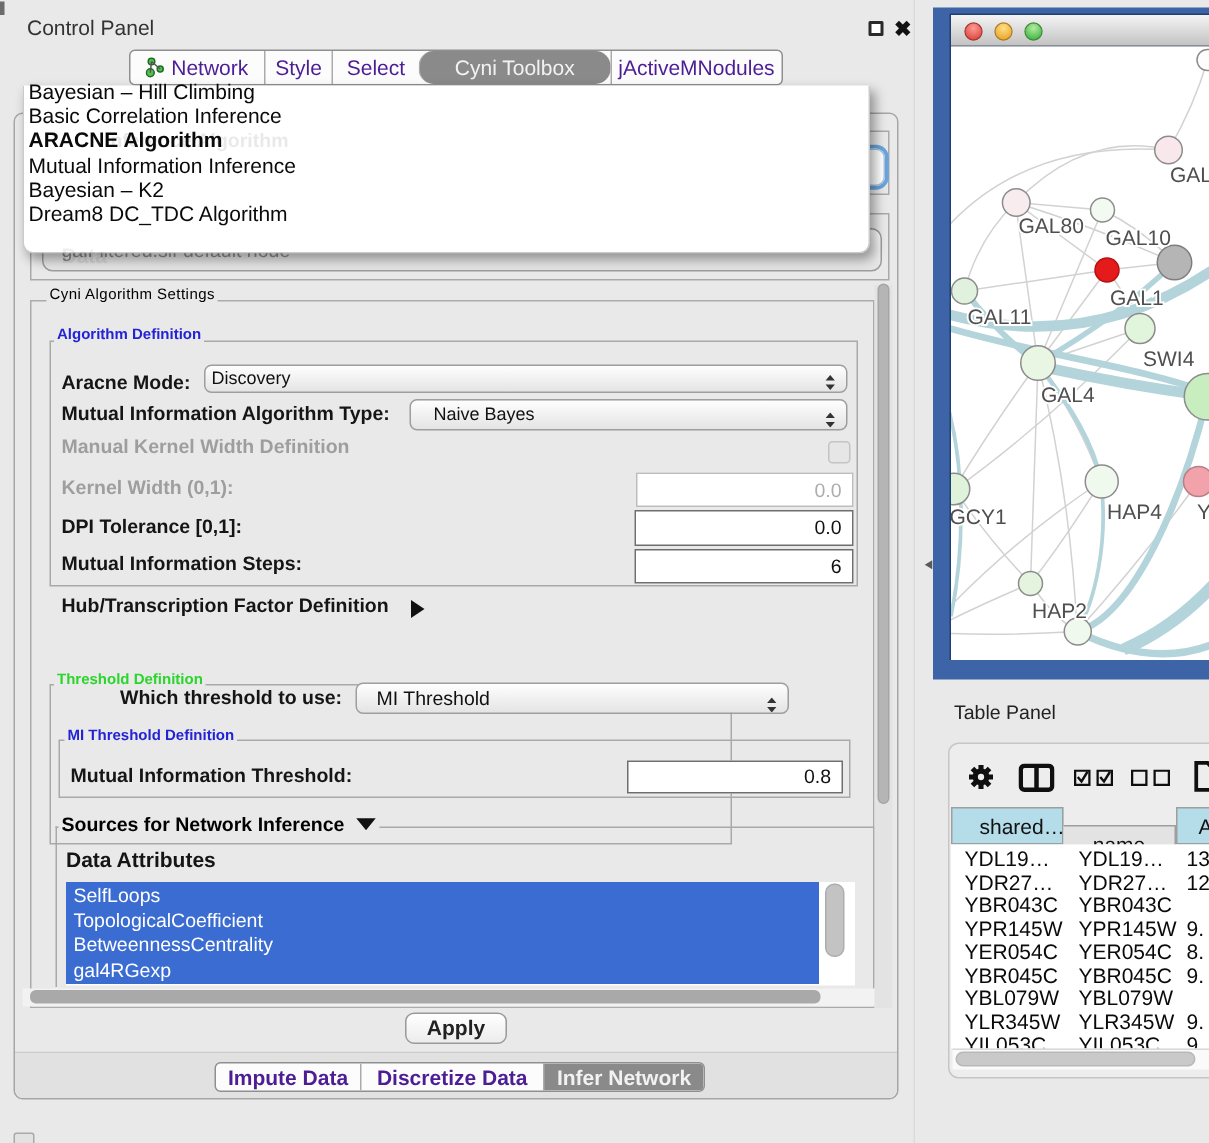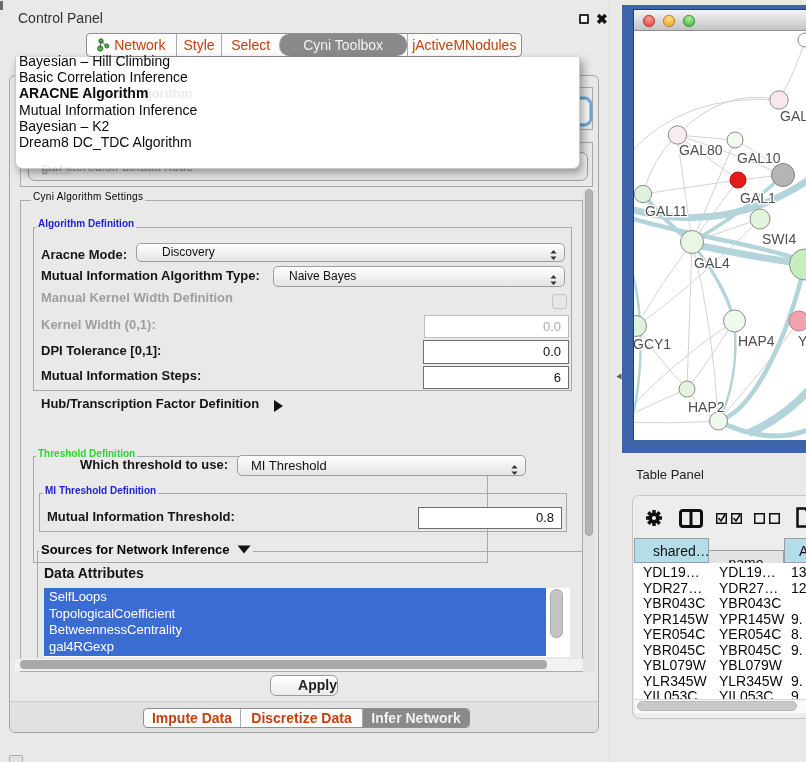--- a/index.html
+++ b/index.html
@@ -7,21 +7,21 @@
 .abs { position:absolute; }
 .b { font-weight:bold; }
 .lbl { position:absolute; font-size:13px; font-weight:bold; color:#151515; white-space:nowrap; }
 .dis { color:#9E9E9E !important; }
 .gbox { position:absolute; border:1px solid #A9A9A9; }
 .gleg { position:absolute; top:-9px; left:7px; background:#E9E9E9; padding:0 2px; font-size:10px; font-weight:bold; white-space:nowrap; }
 .field { position:absolute; background:#fff; border:1px solid #6E6E6E; font-size:13px; color:#111; text-align:right; padding-right:7px; }
 .combo { position:absolute; border:1px solid #9E9E9E; border-radius:5px; background:linear-gradient(#FEFEFE,#E4E4E4); font-size:13px; color:#111; white-space:nowrap; overflow:hidden; }
 .combo .ar { position:absolute; right:7px; top:50%; margin-top:-5px; width:7px; height:10px; }
 .seg { display:flex; position:absolute; background:#FCFCFC; border:1px solid #8F8F8F; border-radius:4px; overflow:hidden; }
-.seg > div { font-size:14px; color:#c2410c; text-align:center; border-left:1px solid #ABABAB; display:flex; align-items:center; justify-content:center; white-space:nowrap; }
+.seg > div { font-size:14px; color:#4c1d95; text-align:center; border-left:1px solid #ABABAB; display:flex; align-items:center; justify-content:center; white-space:nowrap; }
 .seg > div:first-child { border-left:none; }
 .seg > div.sel { background:#8A8A8A; color:#F2F2F2; }
 </style></head>
 <body>
 
 <div class="abs" style="left:0px; top:1px; width:3px; height:9px; background:#6B6B6B;"></div>
 <div class="abs" style="left:18px; top:10px; font-size:14px; color:#333;">Control Panel</div>
 <div class="abs" style="left:579px; top:14px; width:10px; height:10px; border:2px solid #2A2A2A; background:#fff; border-radius:1px;"></div>
 <div class="abs" style="left:596px; top:11px; font-size:14px; font-weight:bold; color:#111;">✖</div>
 
@@ -46,21 +46,21 @@
 <div class="combo" style="left:28px; top:152px; width:560px; height:29px; border-radius:7px; line-height:27px; padding-left:12px; color:#8E8E8E;">galFiltered.sif default node</div>
 
 <div class="gbox" style="left:20px; top:200px; width:563px; height:472px; border-color:#ABABAB;">
   <span class="gleg" style="left:10px; top:-10px; font-weight:normal; letter-spacing:0.3px;">Cyni Algorithm Settings</span>
 </div>
 
 <div class="gbox" style="left:33px; top:227px; width:539px; height:164px;">
   <span class="gleg" style="left:2px; top:-10px; color:#2323D6;">Algorithm Definition</span>
 </div>
 <div class="lbl" style="left:41px; top:247px;">Aracne Mode:</div>
-<div class="combo" style="left:136px; top:243px; width:429px; height:19px; line-height:17px; padding-left:25px; font-size:12px;">Discovery<span class="ar"><svg width="7" height="10" viewBox="0 0 7 10">
+<div class="combo" style="left:136px; top:243px; width:429px; height:19px; line-height:17px; padding-left:4px; font-size:12px;">Discovery<span class="ar"><svg width="7" height="10" viewBox="0 0 7 10">
         <path d="M3.5 0 L6.6 3.6 H0.4 Z" fill="#333"></path>
         <path d="M3.5 10 L6.6 6.4 H0.4 Z" fill="#333"></path>
       </svg></span></div>
 <div class="lbl" style="left:41px; top:268px;">Mutual Information Algorithm Type:</div>
 <div class="combo" style="left:273px; top:266px; width:292px; height:21px; line-height:19px; padding-left:15px; font-size:12px;">Naive Bayes<span class="ar"><svg width="7" height="10" viewBox="0 0 7 10">
         <path d="M3.5 0 L6.6 3.6 H0.4 Z" fill="#333"></path>
         <path d="M3.5 10 L6.6 6.4 H0.4 Z" fill="#333"></path>
       </svg></span></div>
 <div class="lbl dis" style="left:41px; top:290px;">Manual Kernel Width Definition</div>
 <div class="abs" style="left:552px; top:294px; width:15px; height:15px; background:#E6E6E6; border:1px solid #C4C4C4; border-radius:3px;"></div>
@@ -96,21 +96,21 @@
       </svg></span>
 </div>
 <div class="lbl" style="left:44px; top:565px; font-size:14px;">Data Attributes</div>
 <div class="abs" style="left:44px; top:588px; width:526px; height:69px; background:#fff;"></div>
 <div class="abs" style="left:44px; top:588px; width:502px; height:68px; background:#3B6CD2; color:#fff; font-size:13px; line-height:16.5px; padding:1px 0 0 5px;">SelfLoops<br>TopologicalCoefficient<br>BetweennessCentrality<br>gal4RGexp</div>
 <div class="abs" style="left:550px; top:589px; width:13px; height:49px; background:#C3C3C3; border:1px solid #ADADAD; border-radius:6px;"></div>
 
 <div class="abs" style="left:15px; top:659px; width:580px; height:12px; background:#F2F2F2;"></div>
 <div class="abs" style="left:20px; top:660px; width:527px; height:9px; background:#A9A9A9; border-radius:4px;"></div>
 
-<div class="abs" style="left:270px; top:675px; width:68px; height:21px; border:1px solid #9A9A9A; border-radius:6px; background:linear-gradient(#FFFFFF,#ECECEC); font-size:14px; font-weight:bold; color:#222; text-align:right; line-height:19px;">Apply</div>
+<div class="abs" style="left:270px; top:675px; width:68px; height:21px; border:1px solid #9A9A9A; border-radius:6px; background:linear-gradient(#FFFFFF,#ECECEC); font-size:14px; font-weight:bold; color:#222; text-align:center; line-height:19px;">Apply</div>
 
 <div class="abs" style="left:10px; top:701px; width:588px; height:31px; background:#E1E1E1; border-top:1px solid #CCCCCC; border-radius:0 0 6px 6px;"></div>
 
 <div class="seg" style="left:143px; top:708px; width:327px; height:20px; font-weight:bold;">
   <div style="width:96px;">Impute Data</div>
   <div style="width:122px;">Discretize Data</div>
   <div class="sel" style="flex:1;">Infer Network</div>
 </div>
 
 <div class="abs" style="left:9px; top:755px; width:14px; height:12px; background:#E2E2E2; border:1px solid #A9A9A9; border-radius:2px;"></div>

